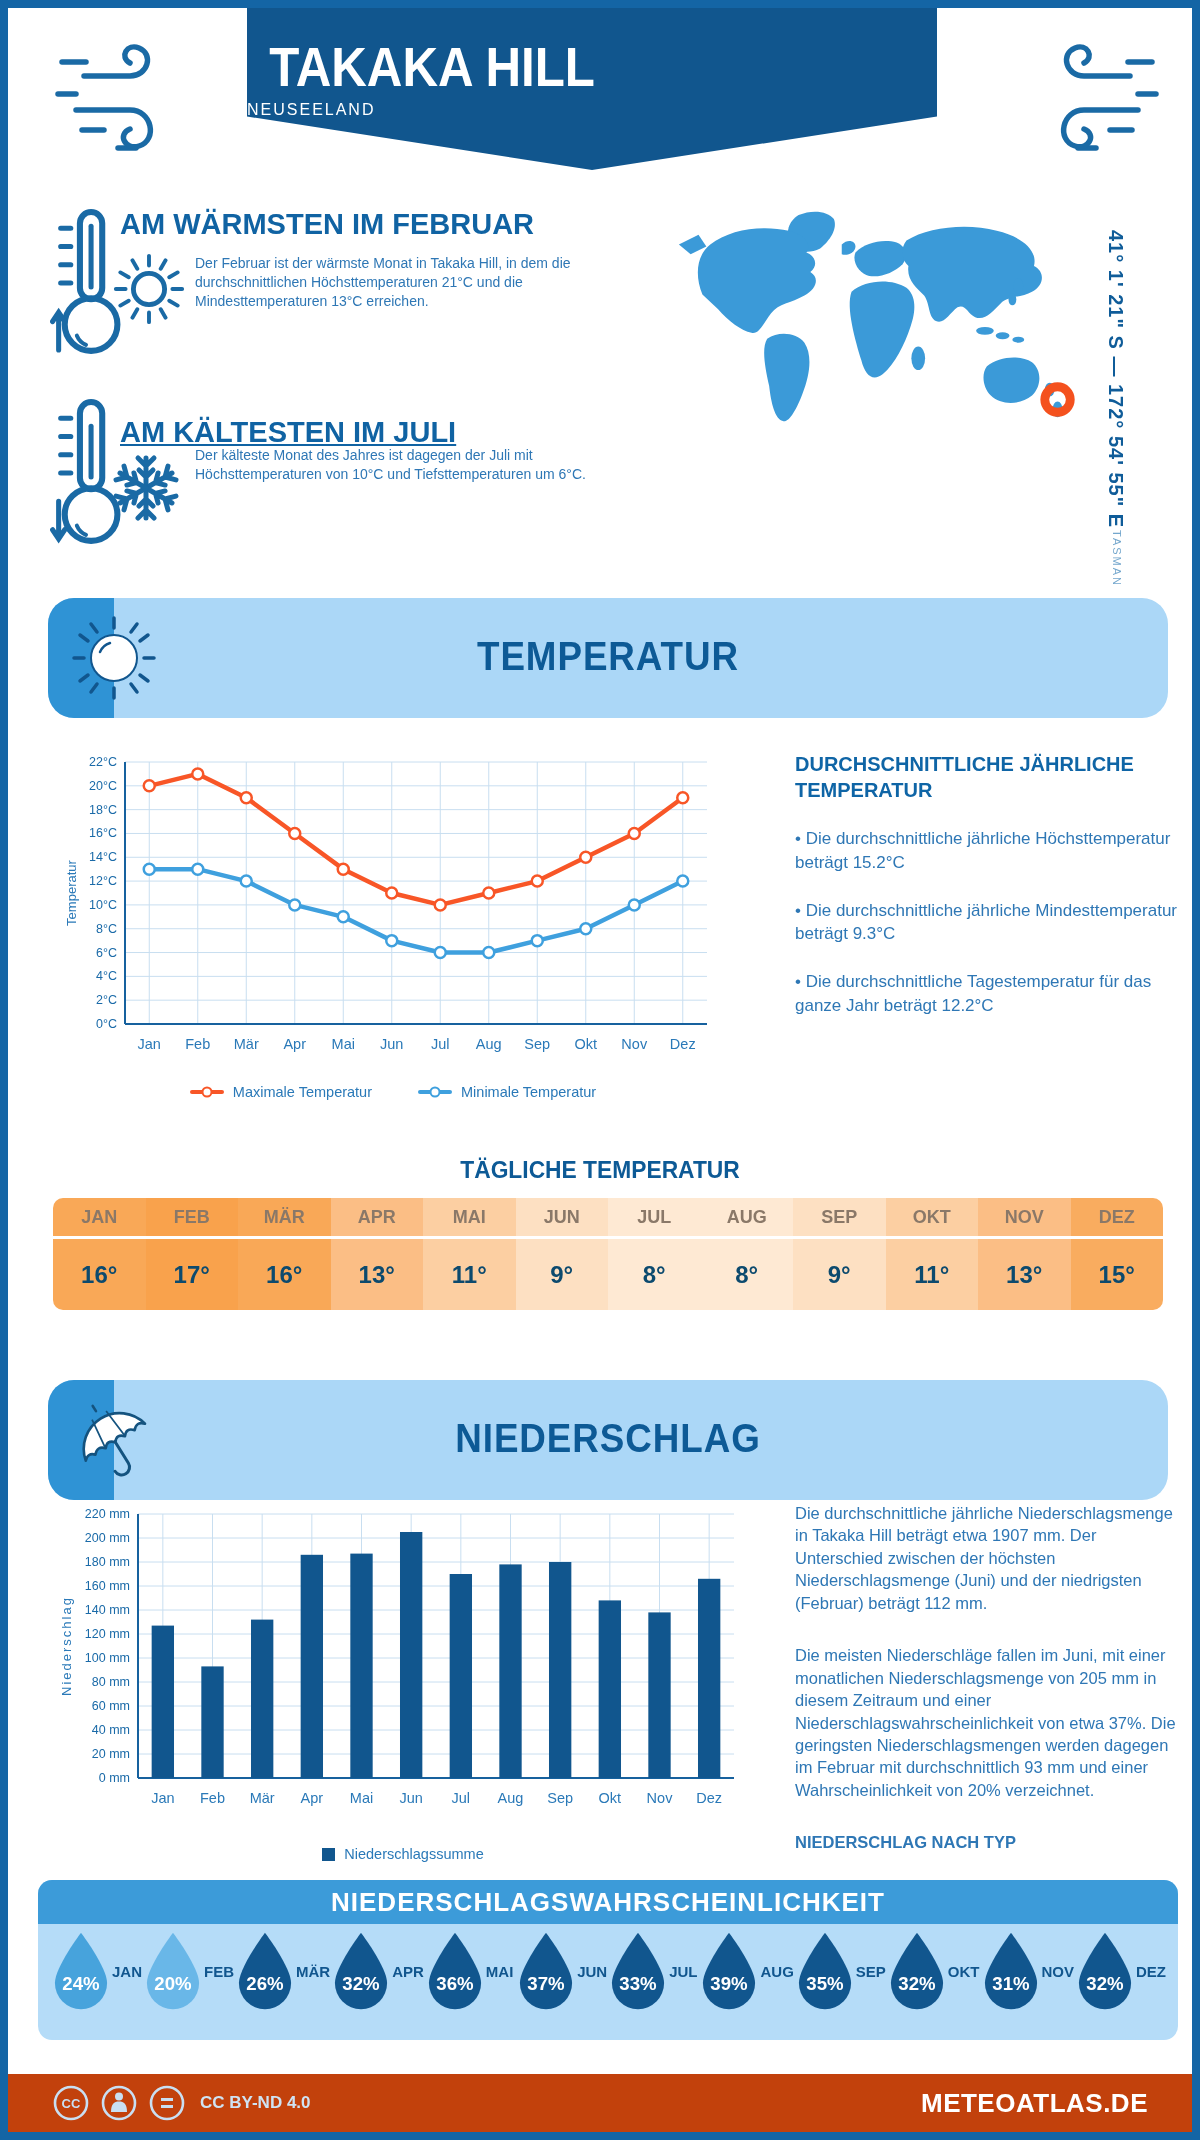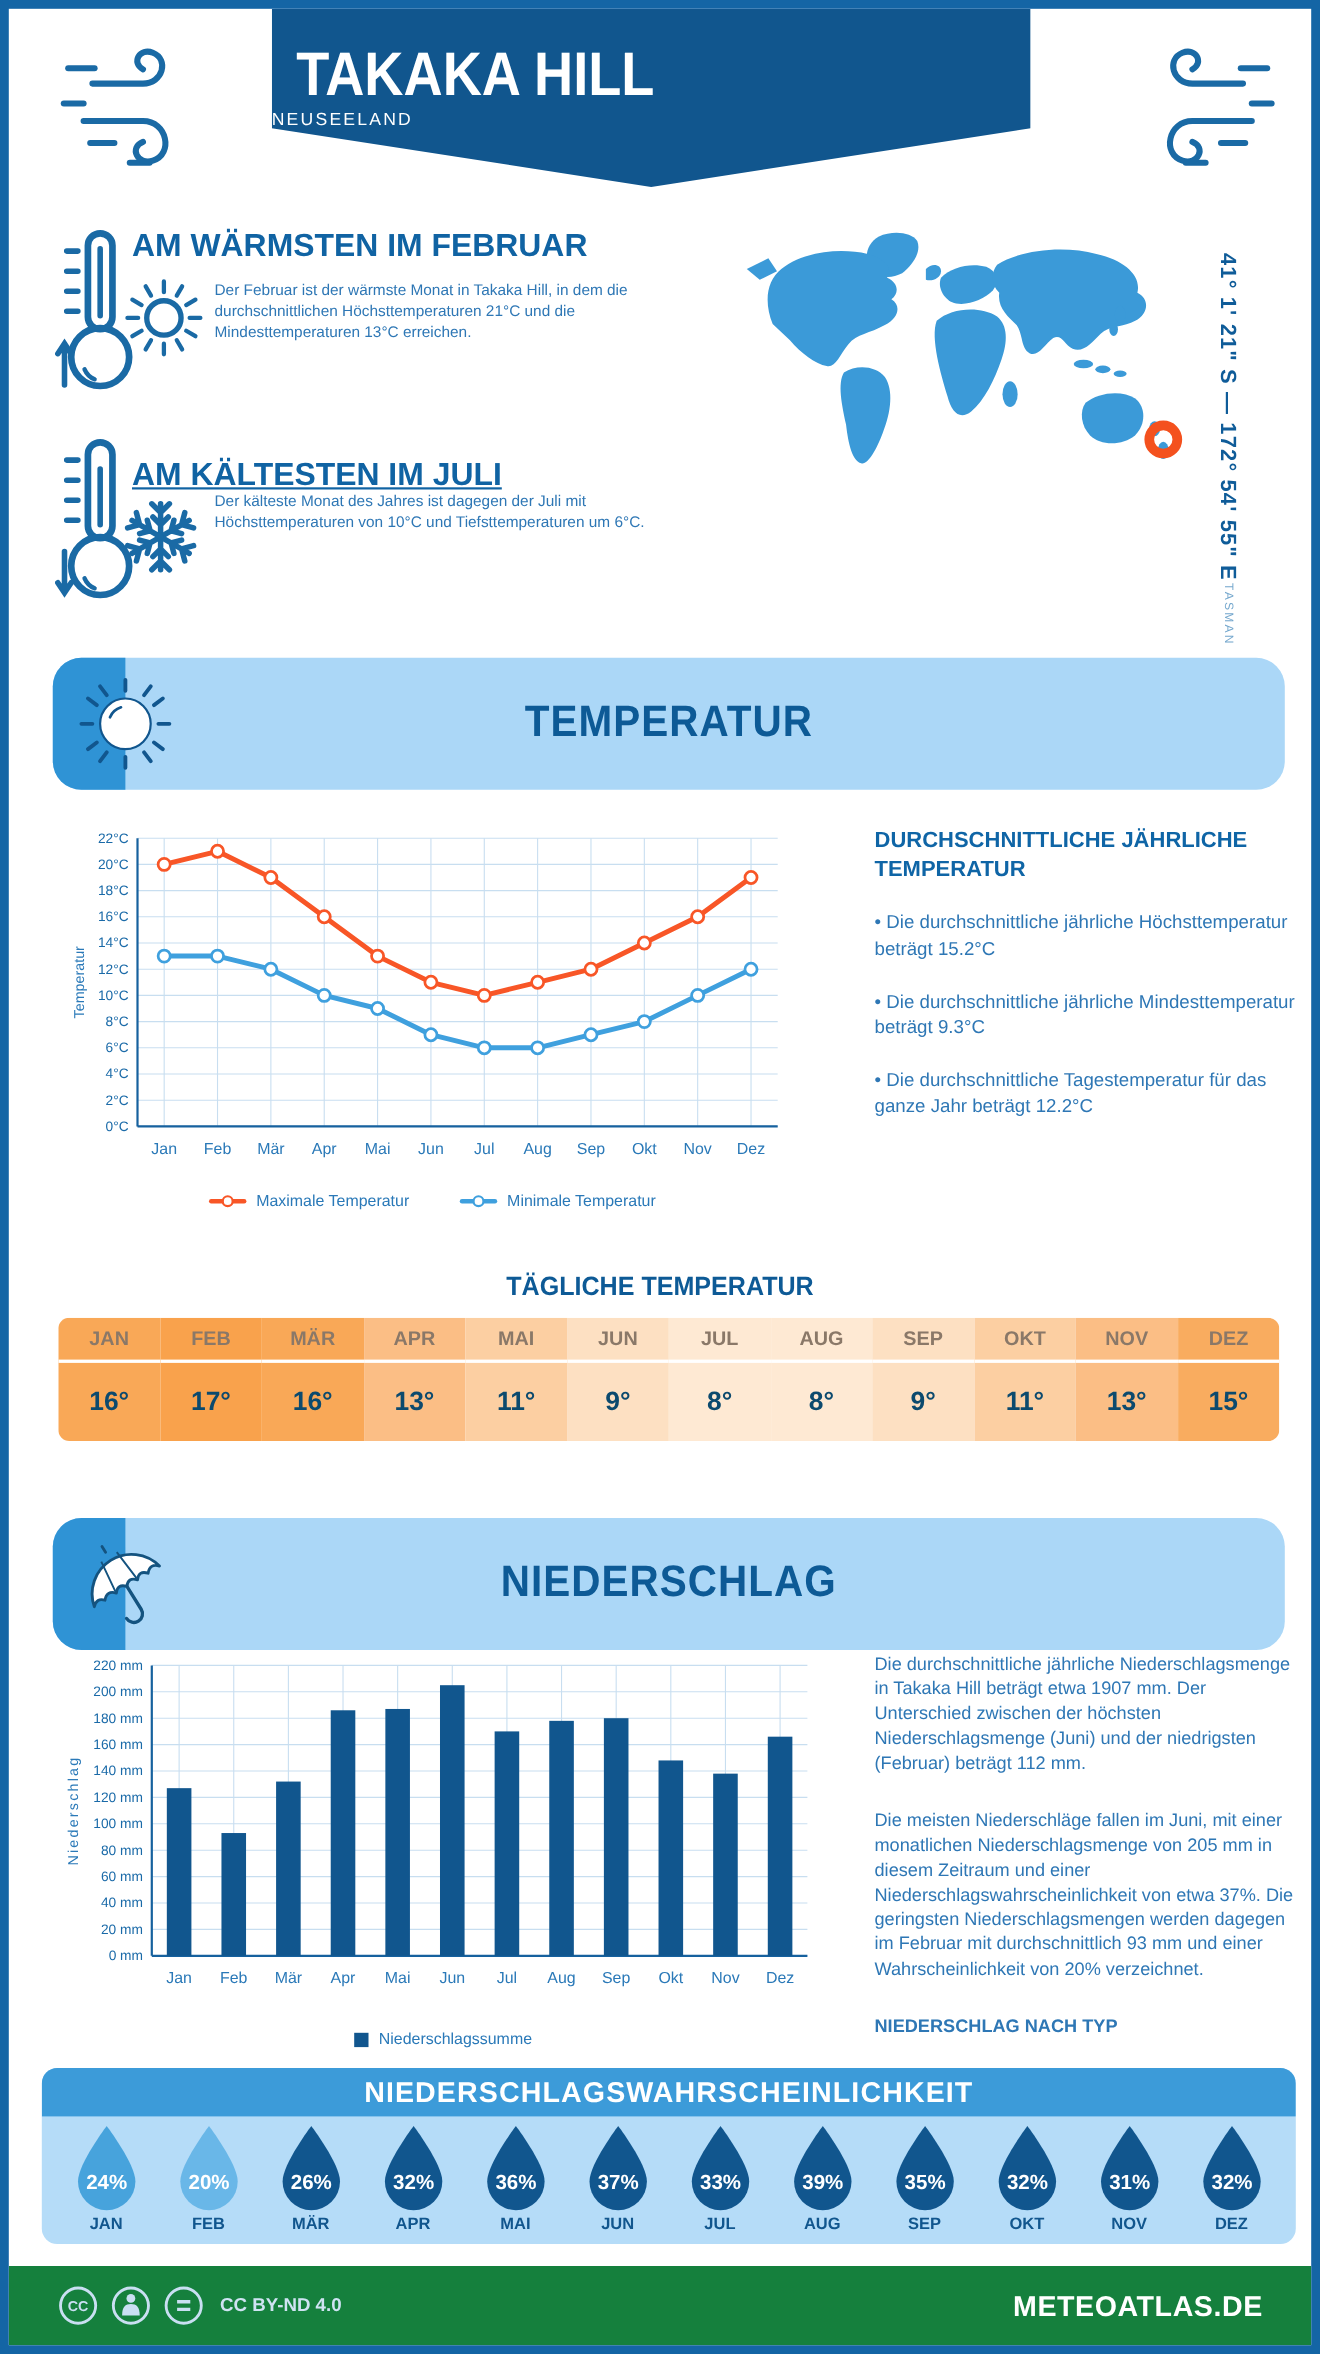--- a/index.html
+++ b/index.html
@@ -55,24 +55,24 @@
   .tcol{flex:1;display:flex;flex-direction:column;}
   .tmon{height:38px;display:flex;align-items:center;justify-content:center;font-size:18px;font-weight:700;
       color:#8a7868;border-bottom:3px solid #fff;}
   .tval{flex:1;display:flex;align-items:center;justify-content:center;font-size:24px;font-weight:700;color:#0c4a6e;}
   
   .prob-panel{position:absolute;left:30px;top:1872px;width:1140px;height:160px;background:#b5dcf8;
       border-radius:14px;overflow:hidden;}
   .prob-head{height:44px;background:#3c9bd9;display:flex;align-items:center;justify-content:center;
       color:#fff;font-size:26px;font-weight:700;letter-spacing:1px;}
   .drops{display:flex;padding:6px 12px 0 12px;}
-  .drop-cell{flex:1;display:flex;flex-direction:column;align-items:center;}
+  .drop-cell{flex:1;display:flex;align-items:center;}
   .dmon{font-size:15px;font-weight:700;color:#11568e;margin-top:1px;}
   
-  .footer{position:absolute;left:0;right:0;bottom:0;height:72px;background:#15803d;display:flex;
+  .footer{position:absolute;left:0;right:0;bottom:0;height:58px;background:#c2410c;display:flex;
       align-items:center;padding:0 44px;}
   .cc-group{display:flex;align-items:center;gap:10px;}
   .cc-label{margin-left:14px;font-size:17px;font-weight:700;color:#cfe3f3;}
   .footer-spacer{flex:1;}
   .site{font-size:26px;font-weight:700;color:#fff;letter-spacing:.5px;}
 </style>
 </head>
 <body>
 
 <div class="page">

